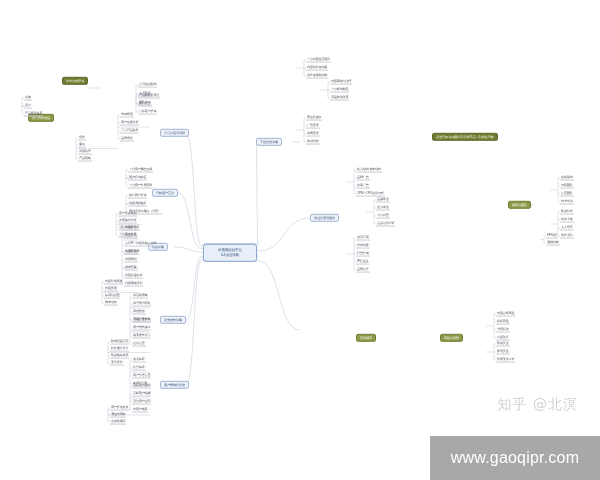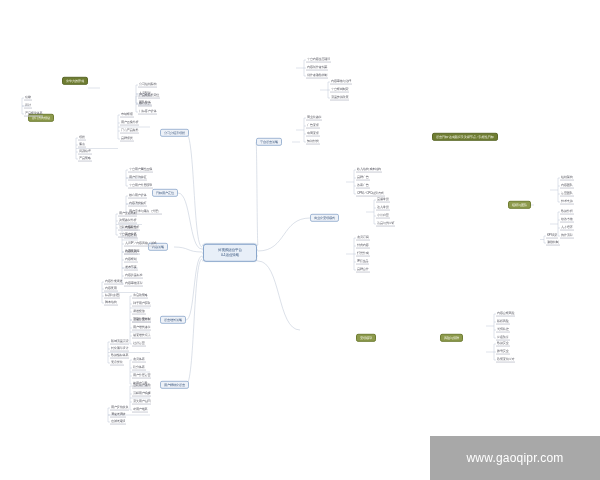--- a/index.html
+++ b/index.html
@@ -72,21 +72,21 @@
   }
   .wm-zhihu{
     position:absolute;right:22px;top:396px;
     color:#d2d2d2;font-size:14px;letter-spacing:1px;
     font-family:"DejaVu Sans",sans-serif;
   }
   .wm-site{
     position:absolute;left:430px;top:436px;
     width:170px;height:44px;
     background:#a8a8a8;color:#ffffff;
-    font-size:12px;
+    font-size:16px;
     display:flex;align-items:center;justify-content:center;
     letter-spacing:0.2px;
   }
 </style>
 </head>
 <body>
 
 <div id="canvas">
 
   <svg class="links" id="links" viewBox="0 0 600 480">
@@ -388,14 +388,15 @@
       <div class="node leaf u" style="top: 344px; left: 496px;">数据安全</div>
       <div class="node leaf u" style="top: 352px; left: 496px;">账号安全</div>
       <div class="node leaf u" style="top: 360px; left: 496px;">政策变化应对</div>
     </div>
 
   <div class="node center" id="rootnode" style="left:203px;top:253px;width:54px;">
     <span>短视频运营平台</span>
     <span>0-1运营策略</span>
   </div>
 
+  <div class="wm-zhihu">知乎 @北溟</div>
   <div class="wm-site">www.gaoqipr.com</div>
 </div>
 
 </body></html>

